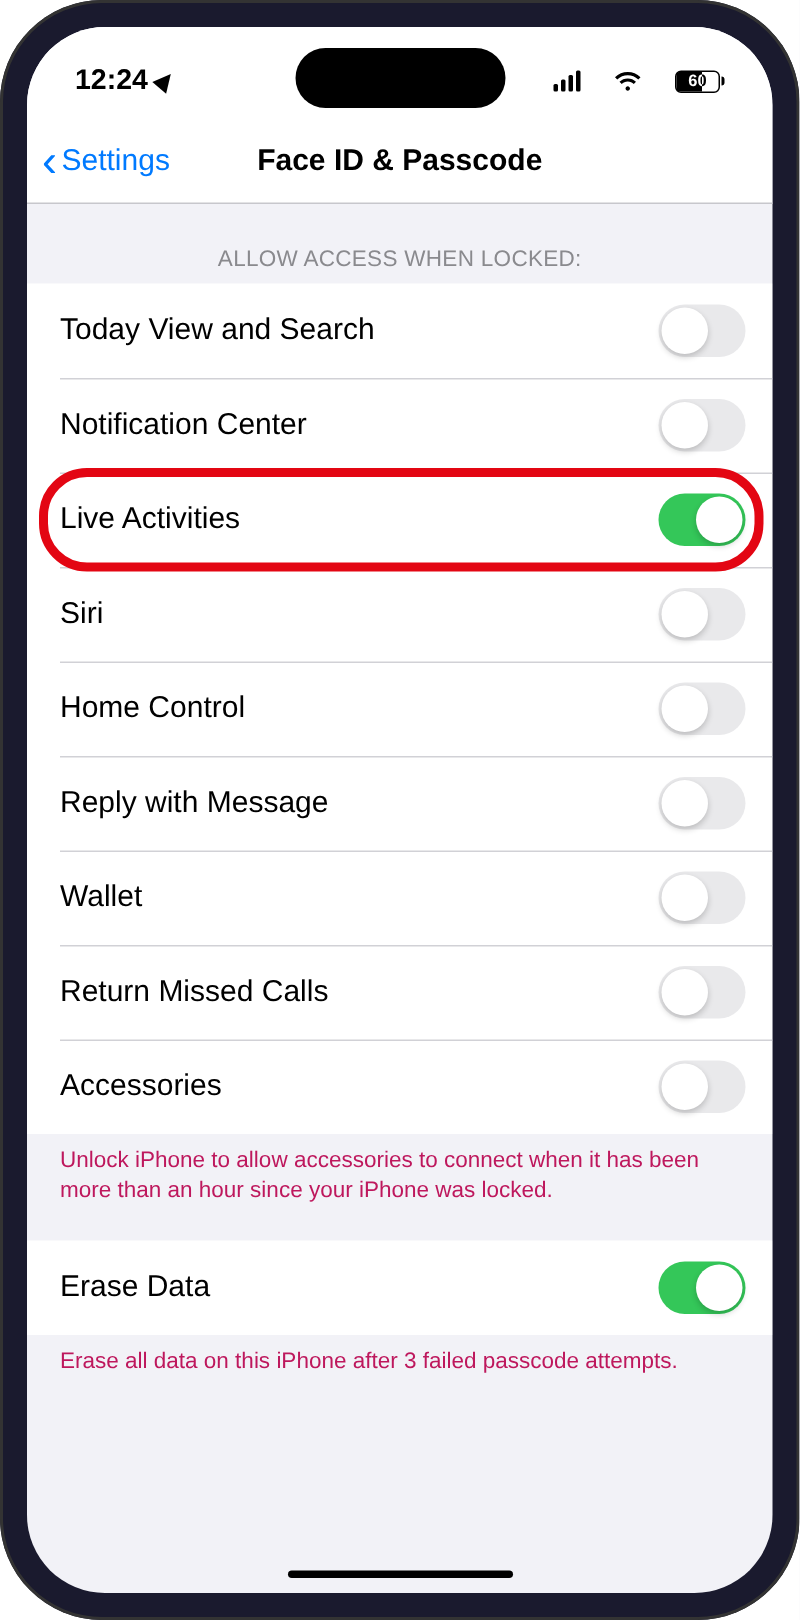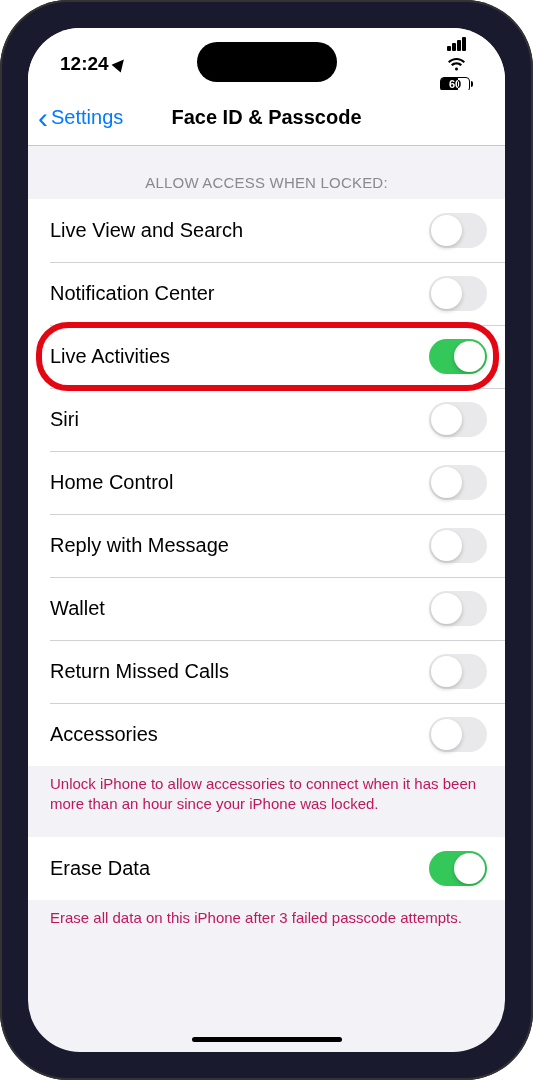--- a/index.html
+++ b/index.html
@@ -13,21 +13,21 @@
       background: #fff;
       display: flex;
       justify-content: center;
       padding: 0;
     }
     .phone-frame {
       width: 533px;
       height: 1080px;
       background: #1a1a2e;
       border-radius: 68px;
-      padding: 28px;
+      padding: 18px;
       position: relative;
       box-shadow: inset 0 0 0 2px #333;
     }
     .screen {
       width: 100%;
       height: 100%;
       background: #f2f2f7;
       border-radius: 52px;
       overflow: hidden;
       position: relative;
@@ -63,22 +63,21 @@
       height: 0;
       border-left: 6px solid transparent;
       border-right: 6px solid transparent;
       border-bottom: 12px solid #000;
       transform: rotate(40deg);
       margin-left: 2px;
     }
     .status-right {
       display: flex;
       align-items: center;
-      gap: 6px;
-      flex-direction: column;
+      gap: 22px;
     }
     .signal-bars {
       display: flex;
       align-items: flex-end;
       gap: 1.5px;
     }
     .signal-bars span {
       width: 3.5px;
       background: #000;
       border-radius: 1px;
@@ -287,21 +286,21 @@
         <span class="chevron-back">‹</span>
         <span>Settings</span>
       </div>
       <div class="nav-title">Face ID &amp; Passcode</div>
     </div>
 
     <div class="content">
       <div class="section-header">ALLOW ACCESS WHEN LOCKED:</div>
       <div class="section-group" id="section1-rows">
           <div class="row">
-            <span class="row-label">Live View and Search</span>
+            <span class="row-label">Today View and Search</span>
             <div class="toggle">
               <div class="toggle-knob"></div>
             </div>
           </div>
           <div class="row">
             <span class="row-label">Notification Center</span>
             <div class="toggle">
               <div class="toggle-knob"></div>
             </div>
           </div>

